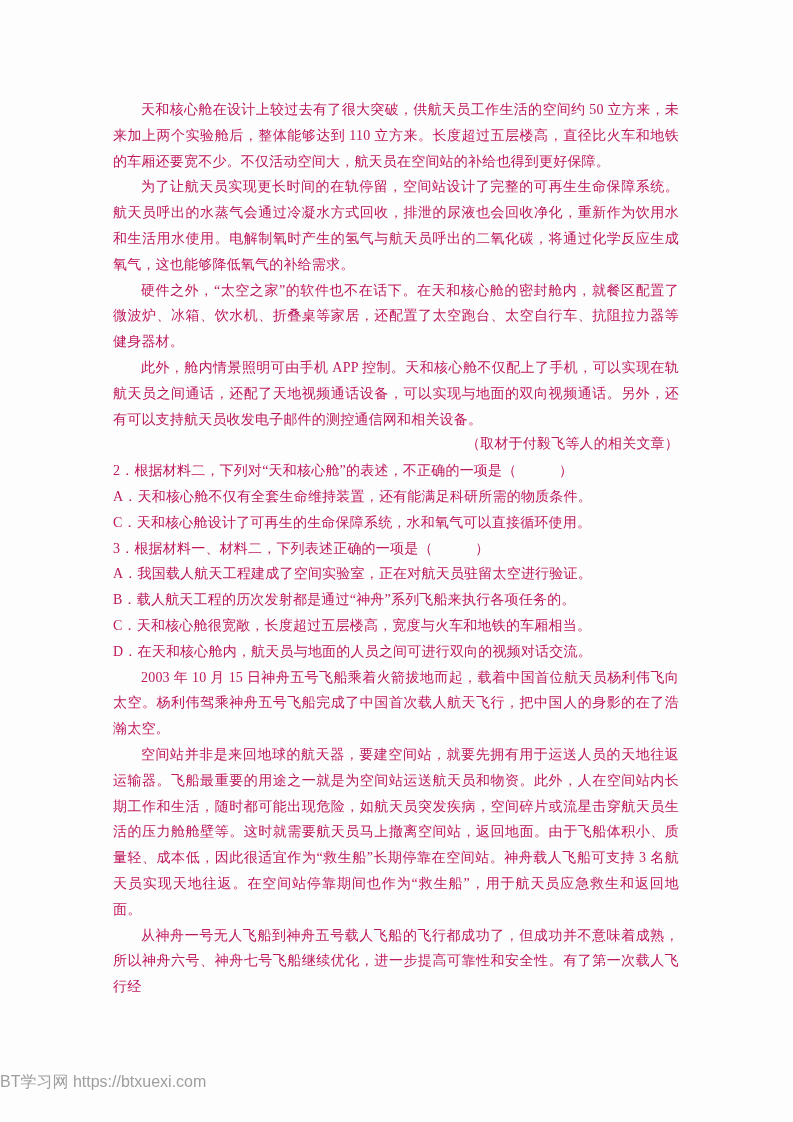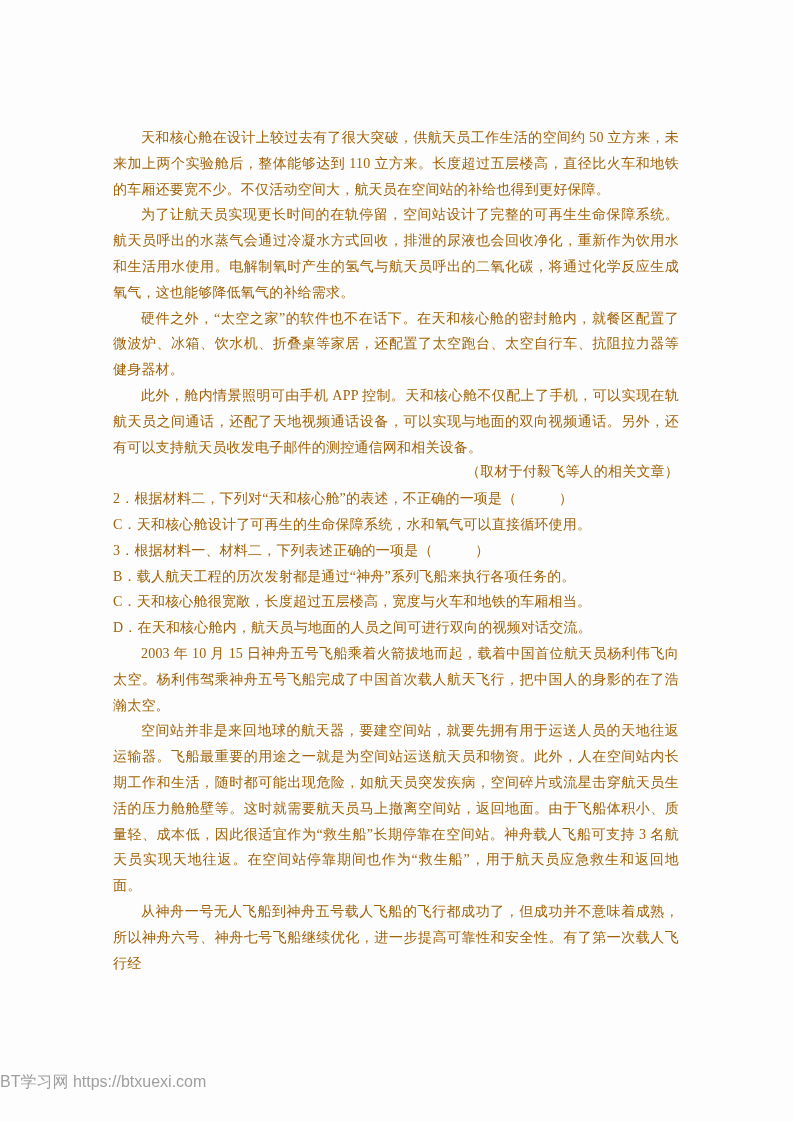--- a/index.html
+++ b/index.html
@@ -21,24 +21,23 @@
     height: 1122px;
     background: #fdfdfd;
   }
   .doc {
     position: absolute;
     left: 113px;
     top: 97px;
     width: 566px;
     font-size: 14px;
     line-height: 25.8px;
-    color: #a16207;
+    color: #be185d;
     text-align: justify;
     letter-spacing: 0.2px;
-    margin-top: 28px;
   }
   .doc p {
     margin: 0;
     padding: 0;
   }
   .doc p.indent {
     text-indent: 2em;
   }
   .doc p.right {
     text-align: right;
@@ -60,22 +59,24 @@
 <body>
 
 <div class="page">
   <div class="doc">
       <p class="indent">天和核心舱在设计上较过去有了很大突破，供航天员工作生活的空间约 50 立方来，未来加上两个实验舱后，整体能够达到 110 立方来。长度超过五层楼高，直径比火车和地铁的车厢还要宽不少。不仅活动空间大，航天员在空间站的补给也得到更好保障。</p>
       <p class="indent">为了让航天员实现更长时间的在轨停留，空间站设计了完整的可再生生命保障系统。航天员呼出的水蒸气会通过冷凝水方式回收，排泄的尿液也会回收净化，重新作为饮用水和生活用水使用。电解制氧时产生的氢气与航天员呼出的二氧化碳，将通过化学反应生成氧气，这也能够降低氧气的补给需求。</p>
       <p class="indent">硬件之外，“太空之家”的软件也不在话下。在天和核心舱的密封舱内，就餐区配置了微波炉、冰箱、饮水机、折叠桌等家居，还配置了太空跑台、太空自行车、抗阻拉力器等健身器材。</p>
       <p class="indent">此外，舱内情景照明可由手机 APP 控制。天和核心舱不仅配上了手机，可以实现在轨航天员之间通话，还配了天地视频通话设备，可以实现与地面的双向视频通话。另外，还有可以支持航天员收发电子邮件的测控通信网和相关设备。</p>
       <p class="right">（取材于付毅飞等人的相关文章）</p>
       <p>2．根据材料二，下列对“天和核心舱”的表述，不正确的一项是（　　　）</p>
+      <p>A．天和核心舱不仅有全套生命维持装置，还有能满足科研所需的物质条件。</p>
       <p>C．天和核心舱设计了可再生的生命保障系统，水和氧气可以直接循环使用。</p>
       <p>3．根据材料一、材料二，下列表述正确的一项是（　　　）</p>
+      <p>A．我国载人航天工程建成了空间实验室，正在对航天员驻留太空进行验证。</p>
       <p>B．载人航天工程的历次发射都是通过“神舟”系列飞船来执行各项任务的。</p>
       <p>C．天和核心舱很宽敞，长度超过五层楼高，宽度与火车和地铁的车厢相当。</p>
       <p>D．在天和核心舱内，航天员与地面的人员之间可进行双向的视频对话交流。</p>
       <p class="indent">2003 年 10 月 15 日神舟五号飞船乘着火箭拔地而起，载着中国首位航天员杨利伟飞向太空。杨利伟驾乘神舟五号飞船完成了中国首次载人航天飞行，把中国人的身影的在了浩瀚太空。</p>
       <p class="indent">空间站并非是来回地球的航天器，要建空间站，就要先拥有用于运送人员的天地往返运输器。飞船最重要的用途之一就是为空间站运送航天员和物资。此外，人在空间站内长期工作和生活，随时都可能出现危险，如航天员突发疾病，空间碎片或流星击穿航天员生活的压力舱舱壁等。这时就需要航天员马上撤离空间站，返回地面。由于飞船体积小、质量轻、成本低，因此很适宜作为“救生船”长期停靠在空间站。神舟载人飞船可支持 3 名航天员实现天地往返。在空间站停靠期间也作为“救生船”，用于航天员应急救生和返回地面。</p>
       <p class="indent">从神舟一号无人飞船到神舟五号载人飞船的飞行都成功了，但成功并不意味着成熟，所以神舟六号、神舟七号飞船继续优化，进一步提高可靠性和安全性。有了第一次载人飞行经</p>
     </div>
   <div class="footer"><span>BT学习网</span><span> </span><span>https://btxuexi.com</span></div>
 </div>
 

